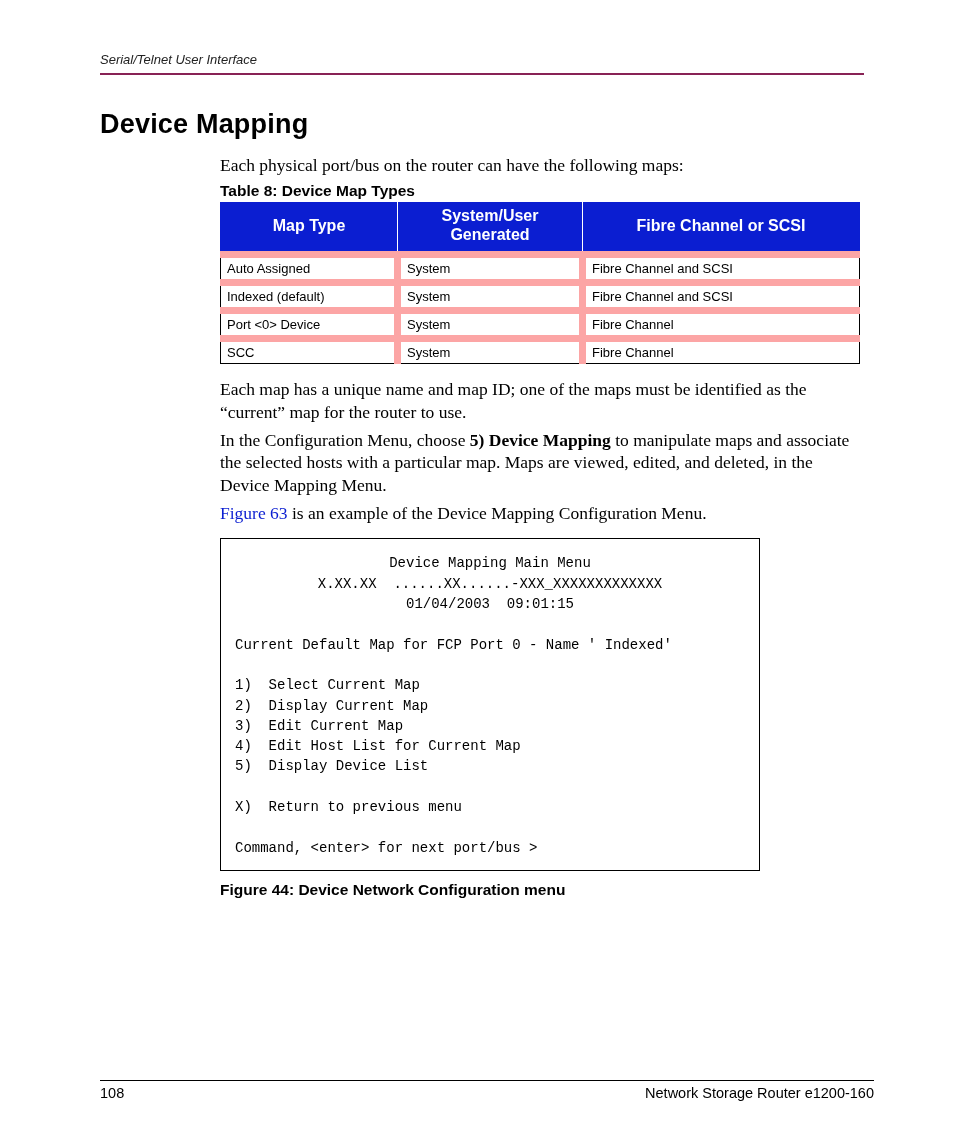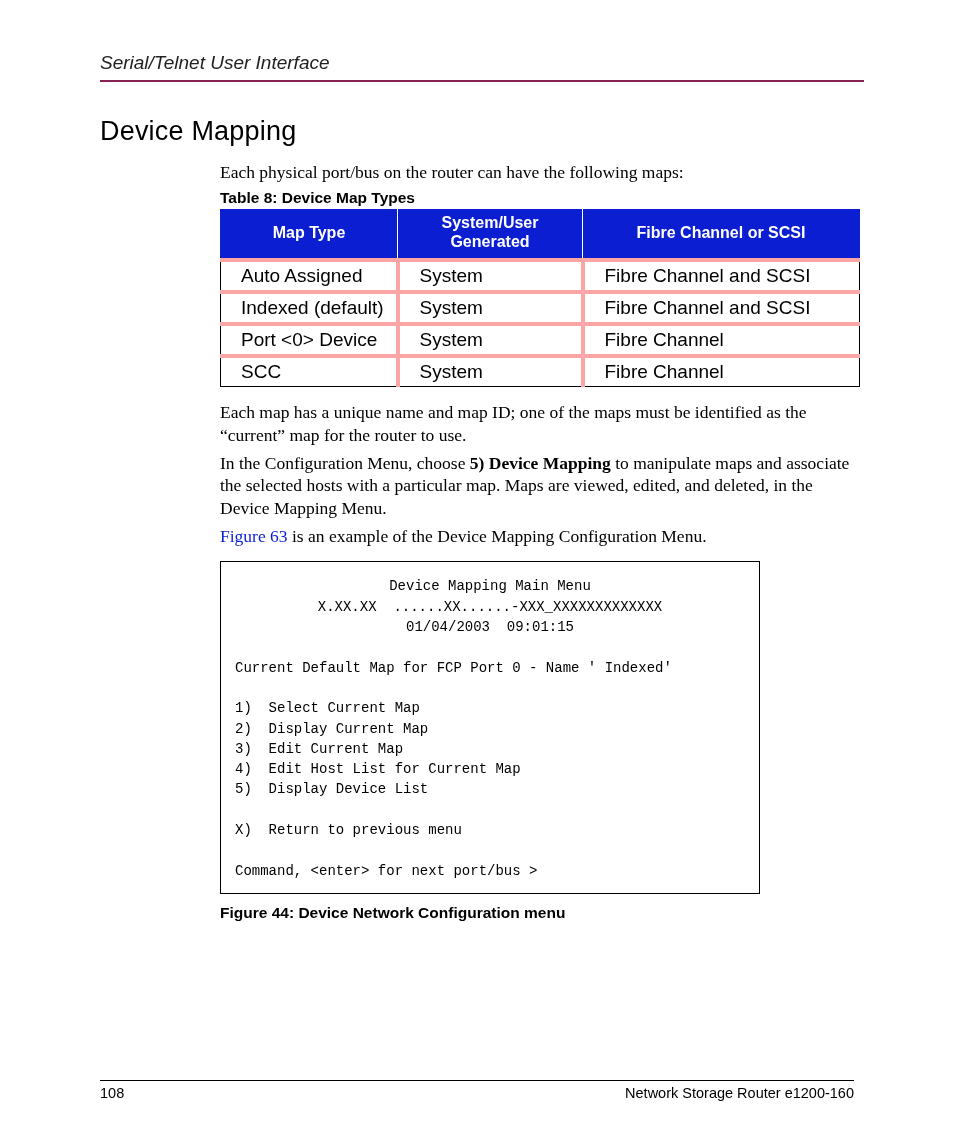--- a/index.html
+++ b/index.html
@@ -15,32 +15,32 @@
   }
   .page {
     padding: 52px 90px 40px 100px;
     box-sizing: border-box;
     height: 100%;
     position: relative;
   }
   .running-header {
     font-family: Arial, Helvetica, sans-serif;
     font-style: italic;
-    font-size: 19px;
+    font-size: 13px;
     color: #222;
     margin-bottom: 6px;
   }
   .header-rule {
     border: none;
     border-top: 2px solid #882255;
     margin: 0 0 34px 0;
   }
   .h1 {
     font-family: Arial, Helvetica, sans-serif;
-    font-weight: normal;
+    font-weight: bold;
     font-size: 27px;
     letter-spacing: 0.2px;
     margin: 0 0 14px 0;
   }
   .content {
     margin-left: 120px;
   }
   .body-text {
     font-family: "Times New Roman", Times, serif;
     font-size: 17.5px;
@@ -68,23 +68,23 @@
     border-left: 1px solid #fff;
     border-right: 1px solid #fff;
     text-align: center;
     vertical-align: middle;
     line-height: 1.18;
   }
   table.data th:first-child { border-left: 1px solid #0b1ed1; }
   table.data th:last-child  { border-right: 1px solid #0b1ed1; }
   table.data td {
     font-family: Arial, Helvetica, sans-serif;
-    font-size: 19px;
-    padding: 3px 10px 3px 20px;
-    border: 4px solid #fca5a5;
+    font-size: 13px;
+    padding: 3px 10px 3px 6px;
+    border: 7px solid #fca5a5;
     vertical-align: top;
   }
   table.data td:first-child { border-left: 1.5px solid #000; }
   table.data td:last-child  { border-right: 1.5px solid #000; }
   table.data tr:last-child td { border-bottom: 1.5px solid #000; }
   .col1 { width: 160px; }
   .col2 { width: 168px; }
   .link {
     color: #0b1ed1;
   }
@@ -101,21 +101,21 @@
   .figure-box .center { text-align: center; display: block; }
   .figure-caption {
     font-family: Arial, Helvetica, sans-serif;
     font-weight: bold;
     font-size: 15.5px;
     margin-top: 8px;
   }
   .footer {
     position: absolute;
     left: 100px;
-    right: 100px;
+    right: 80px;
     bottom: 44px;
   }
   .footer-rule {
     border: none;
     border-top: 1.5px solid #000;
     margin: 0 0 4px 0;
   }
   .footer-row {
     display: flex;
     justify-content: space-between;

